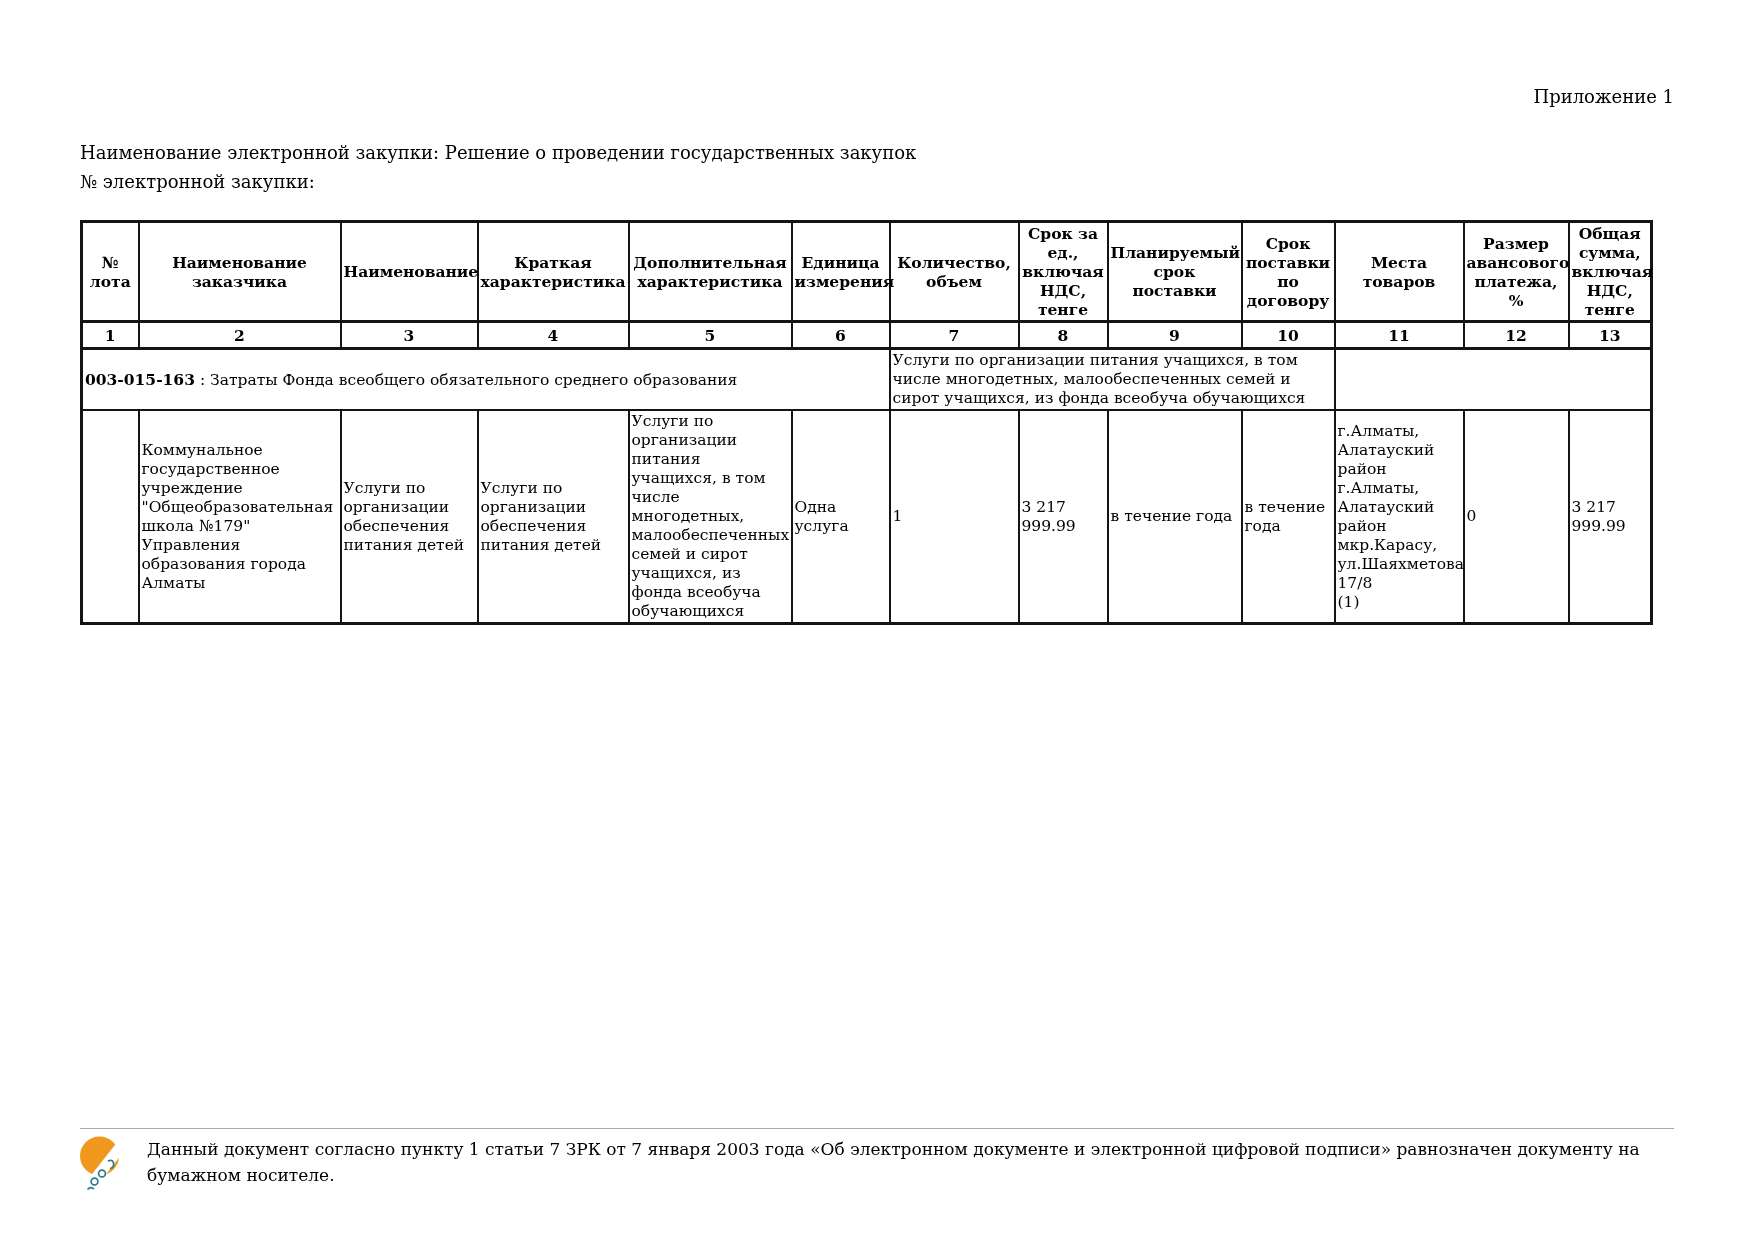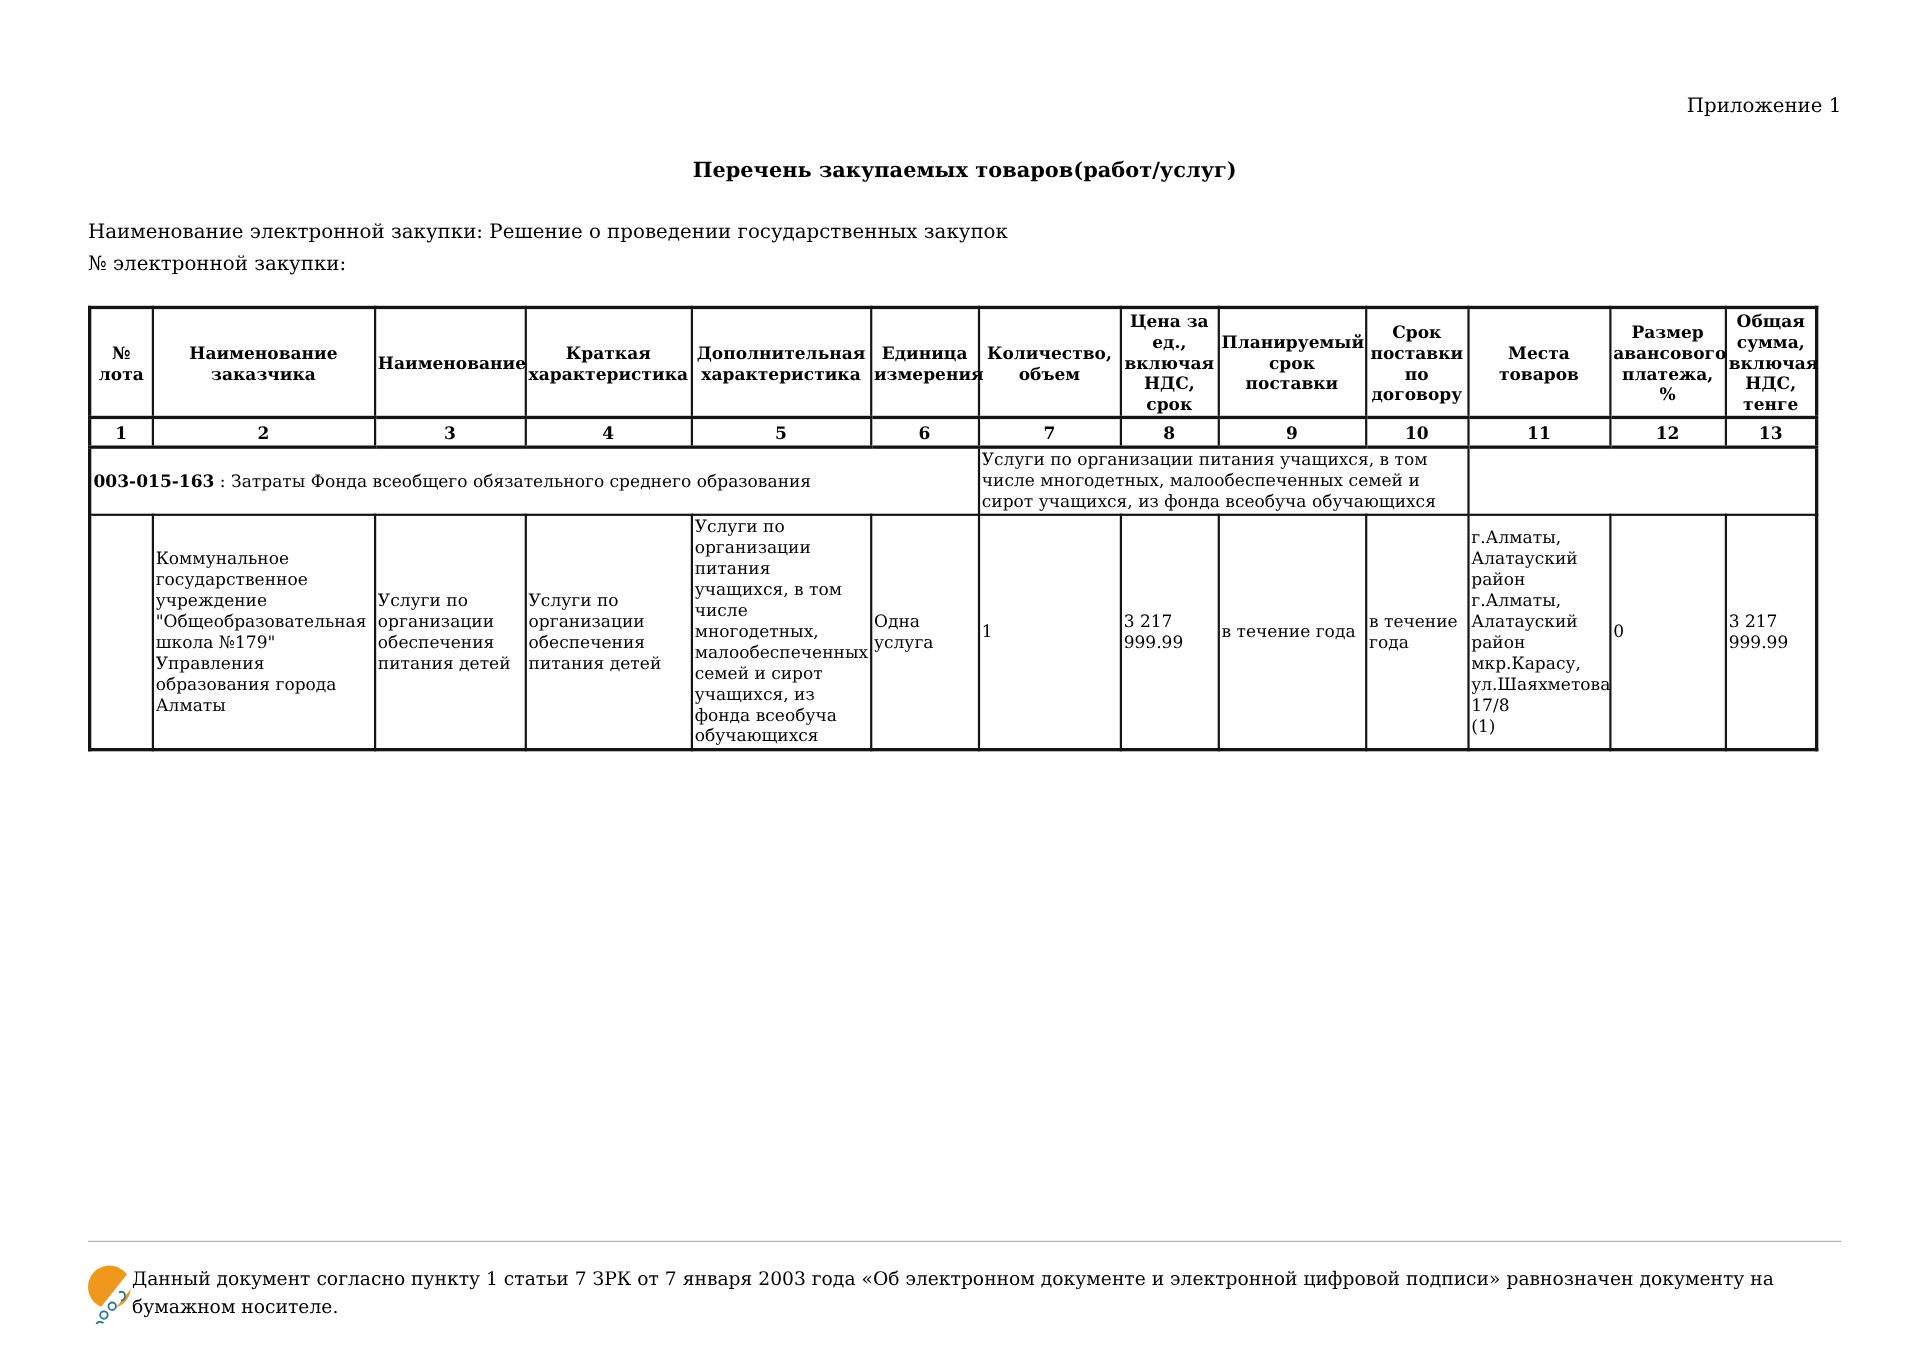--- a/index.html
+++ b/index.html
@@ -31,34 +31,33 @@
   tr.lotrow td { height: 56px; }
   td.lot-left { text-align: left; padding-left: 3px; }
   .lot-code { font-weight: bold; margin-top: 13px; }
   td.lot-desc { vertical-align: middle; text-align: left; }
   tr.datarow td { height: 209px; text-align: left; }
   td.places { white-space: pre-line; border-radius: 21px; }
 
   .footer {
     position: absolute; left: 80px; right: 80px; top: 1128px;
     border-top: 1px solid #a9a9a9;
-    padding-top: 19px;
-    display: flex; align-items: flex-start; gap: 0;
+    padding-top: 5px;
+    display: flex; align-items: flex-start; gap: 27px;
   }
   .logo { flex: 0 0 auto; margin-top: 1px; }
   .note { font-size: 17px; line-height: 26px; padding-top: 2px; }
 </style>
 </head>
 <body>
 
 <div class="page">
 
   <div class="annex">Приложение 1</div>
 
-  <h1 class="title">Перечень закупаемых товаров(работ/услуг)</h1>
 
   <div class="meta">
     <div>Наименование электронной закупки: Решение о проведении государственных закупок</div>
     <div>№ электронной закупки:</div>
   </div>
 
   <table class="items">
     <colgroup>
       <col style="width:57px">
         <col style="width:202px">
@@ -76,21 +75,21 @@
     </colgroup>
     <tbody>
       <tr class="head">
         <th>№ лота</th>
         <th>Наименование заказчика</th>
         <th>Наименование</th>
         <th>Краткая характеристика</th>
         <th>Дополнительная характеристика</th>
         <th>Единица измерения</th>
         <th>Количество, объем</th>
-        <th>Цена за ед., включая НДС, срок</th>
+        <th>Срок за ед., включая НДС, тенге</th>
         <th>Планируемый срок поставки</th>
         <th>Срок поставки по договору</th>
         <th>Места товаров</th>
         <th>Размер авансового платежа, %</th>
         <th>Общая сумма, включая НДС, тенге</th>
       </tr>
       <tr class="nums">
         <td>1</td>
         <td>2</td>
         <td>3</td>

